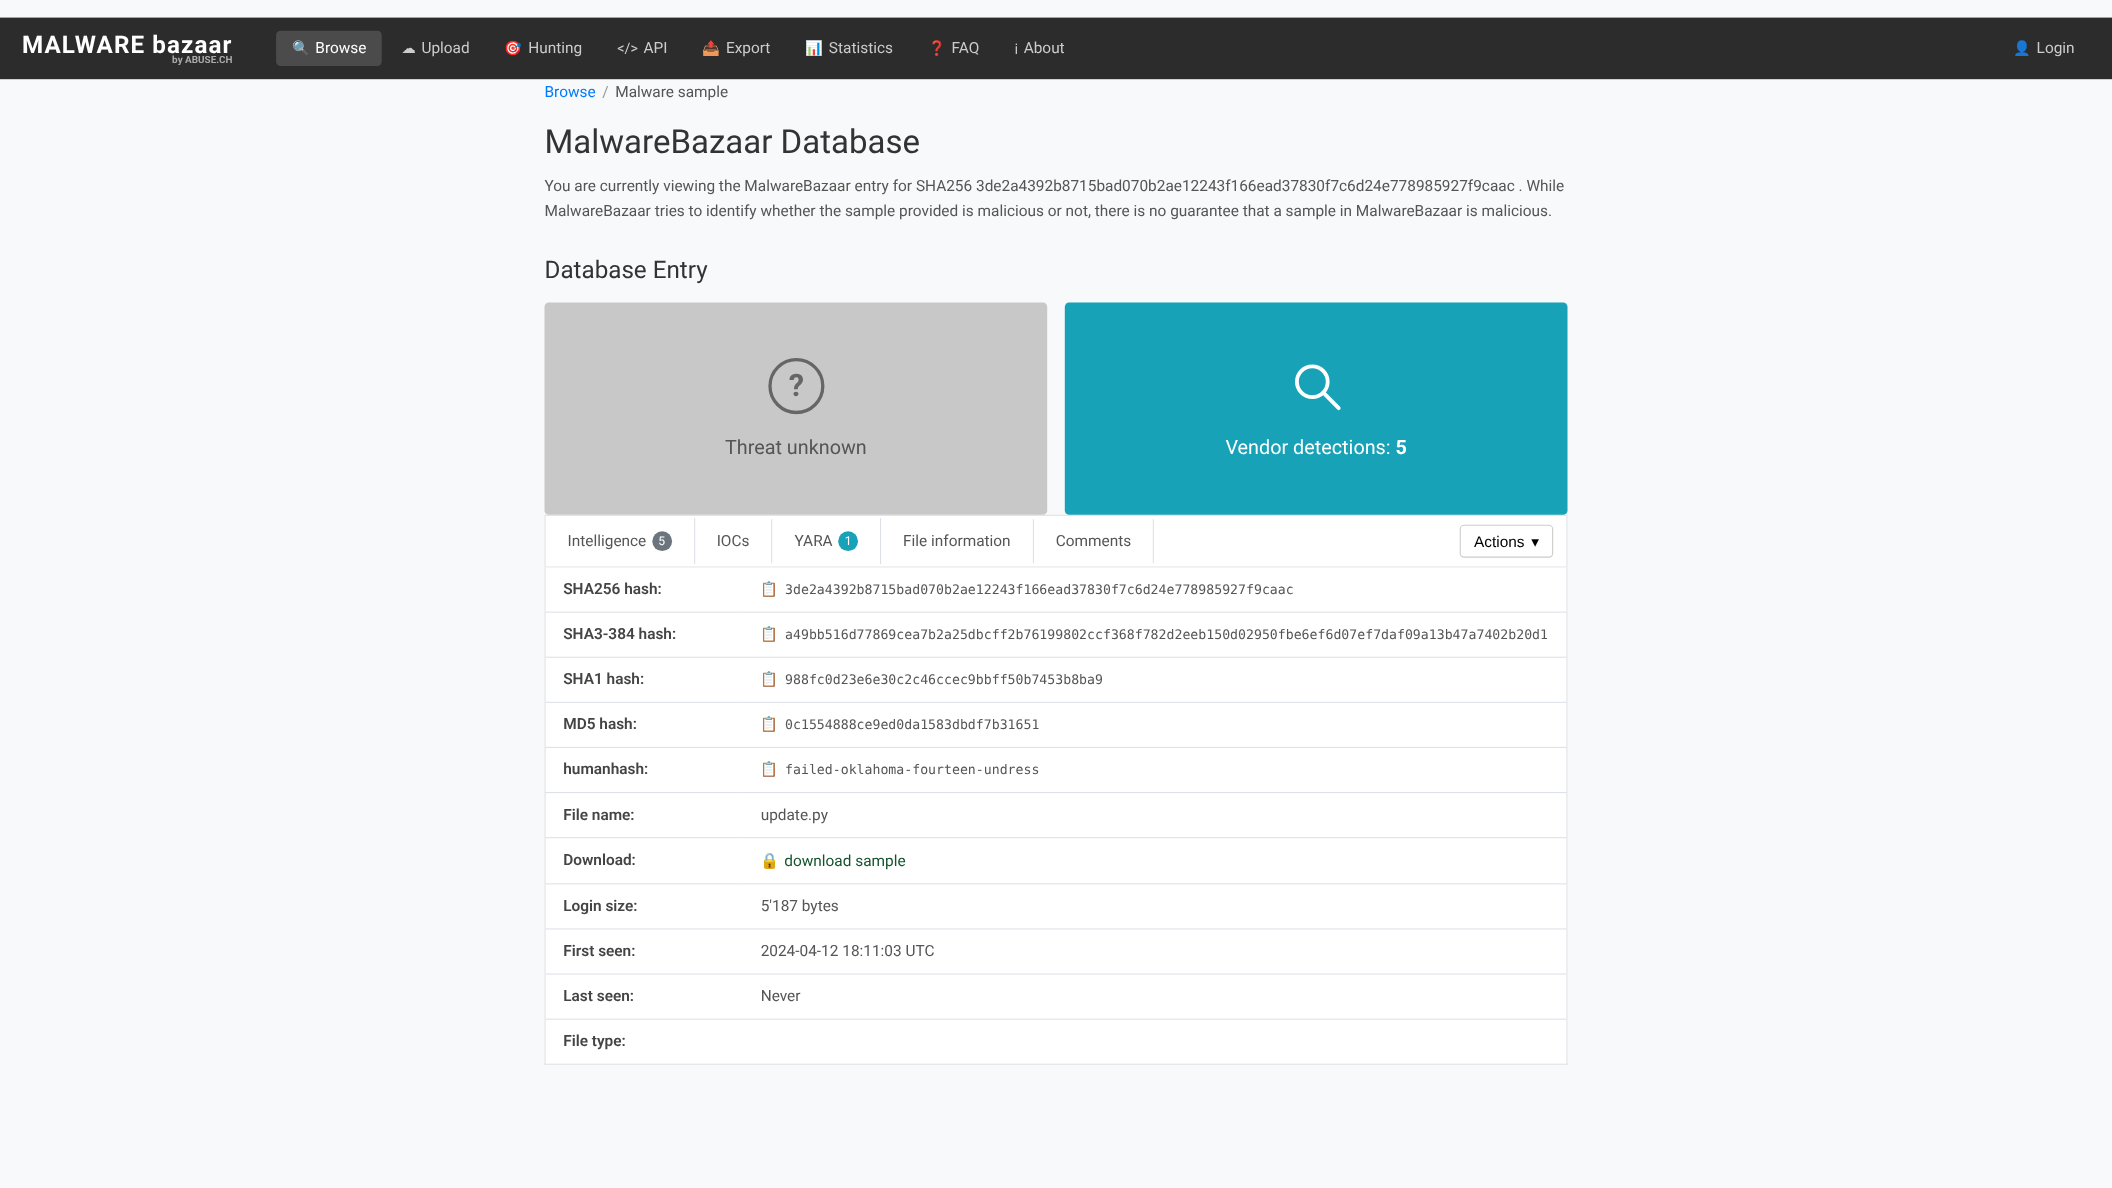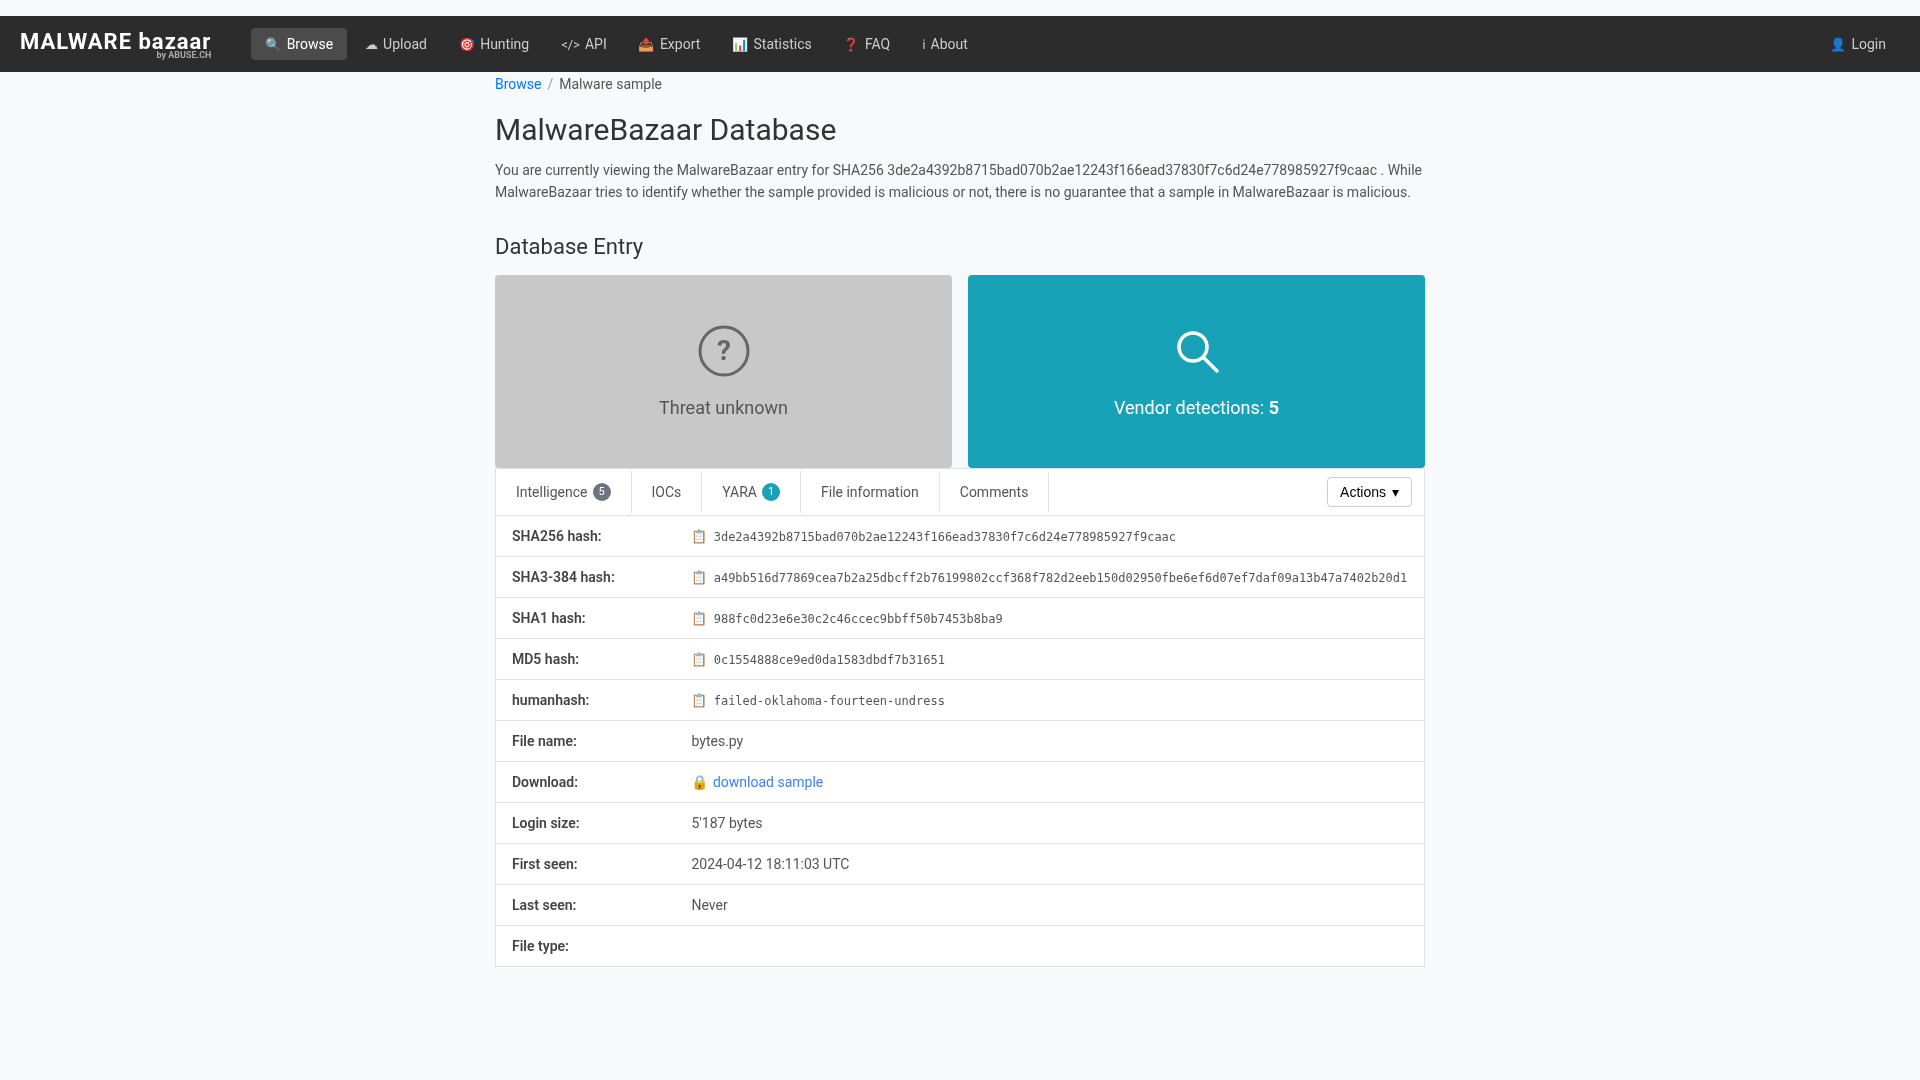--- a/index.html
+++ b/index.html
@@ -150,21 +150,21 @@
       vertical-align: middle;
     }
     .data-table td:first-child {
       font-weight: 600;
       color: #444;
       width: 180px;
       white-space: nowrap;
     }
     .data-table td:last-child { color: #555; }
     .copy-icon { color: #999; margin-right: 6px; font-size: 13px; cursor: pointer; }
-    .download-link { color: #3b82f6; text-decoration: none; margin-top: 20px; }
+    .download-link { color: #14532d; text-decoration: none; margin-top: 20px; }
     .download-prefix { color: #999; margin-right: 4px; }
     .hash-value { font-family: monospace; font-size: 12px; word-break: break-all; }
   </style>
 </head>
 <body>
 
 <nav class="navbar">
   <a class="navbar-brand" href="#">
     <span>
       <span>MALWARE</span><span style="color:#e74c3c"> </span><span>bazaar</span>
@@ -295,21 +295,21 @@
         <tr>
           <td>MD5 hash:</td>
           <td><span class="copy-icon">📋</span><span class="hash-value">0c1554888ce9ed0da1583dbdf7b31651</span></td>
         </tr>
         <tr>
           <td>humanhash:</td>
           <td><span class="copy-icon">📋</span><span class="hash-value">failed-oklahoma-fourteen-undress</span></td>
         </tr>
         <tr>
           <td>File name:</td>
-          <td>bytes.py</td>
+          <td>update.py</td>
         </tr>
         <tr>
           <td>Download:</td>
           <td><span class="download-prefix">🔒</span><a href="#" class="download-link">download sample</a></td>
         </tr>
         <tr>
           <td>Login size:</td>
           <td>5'187 bytes</td>
         </tr>
         <tr>

